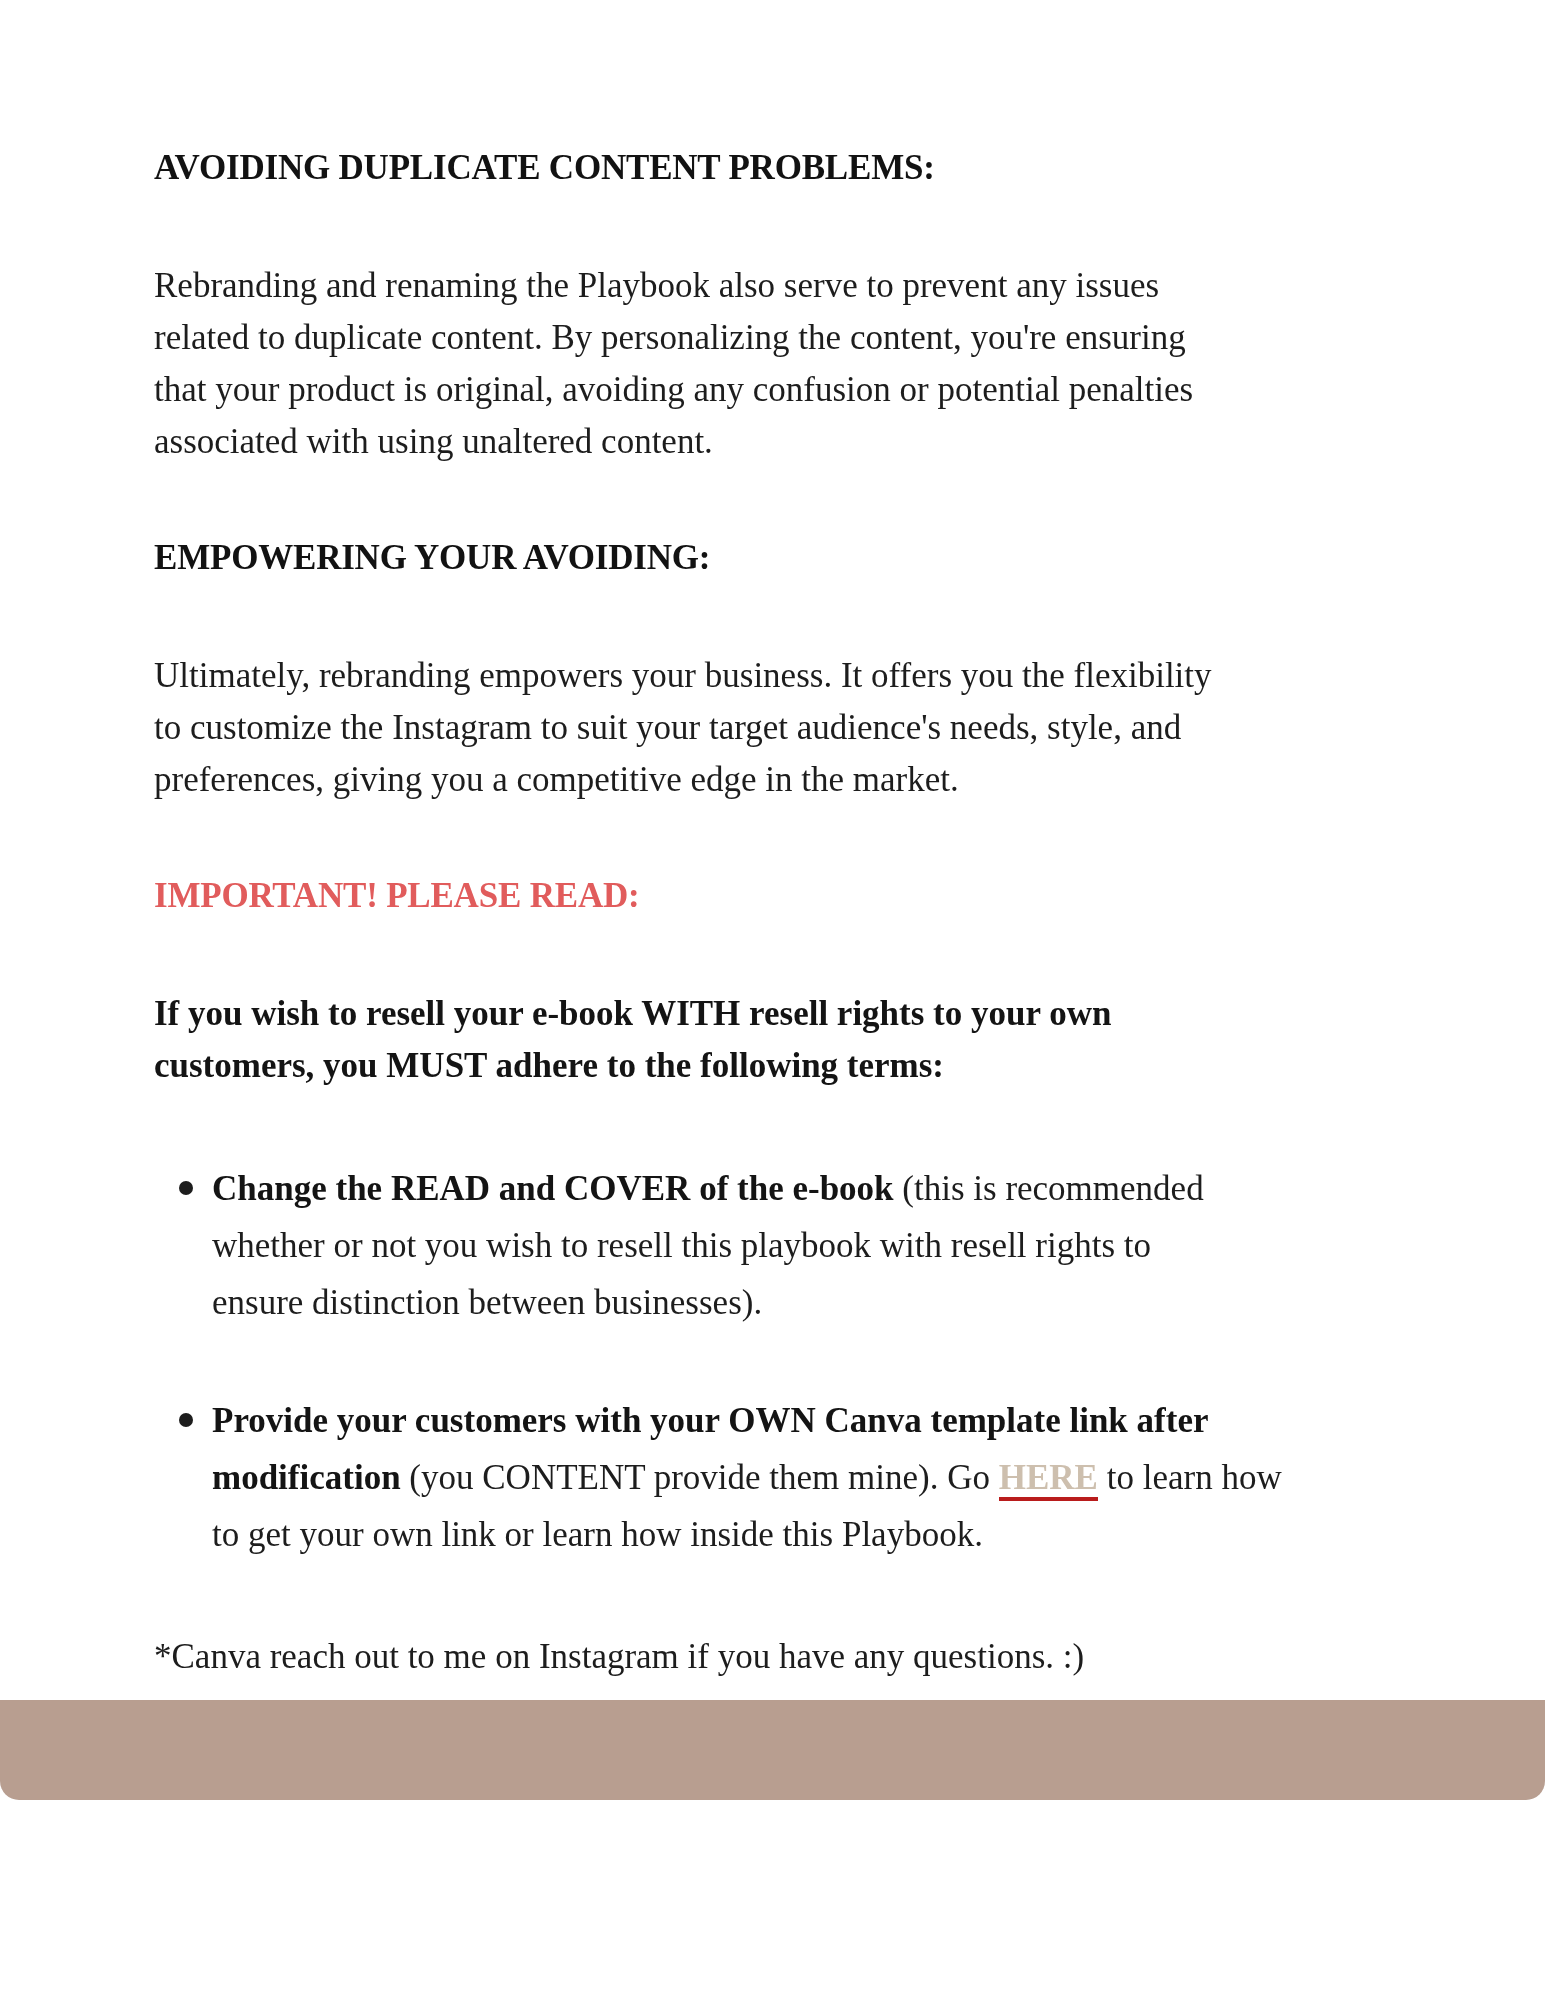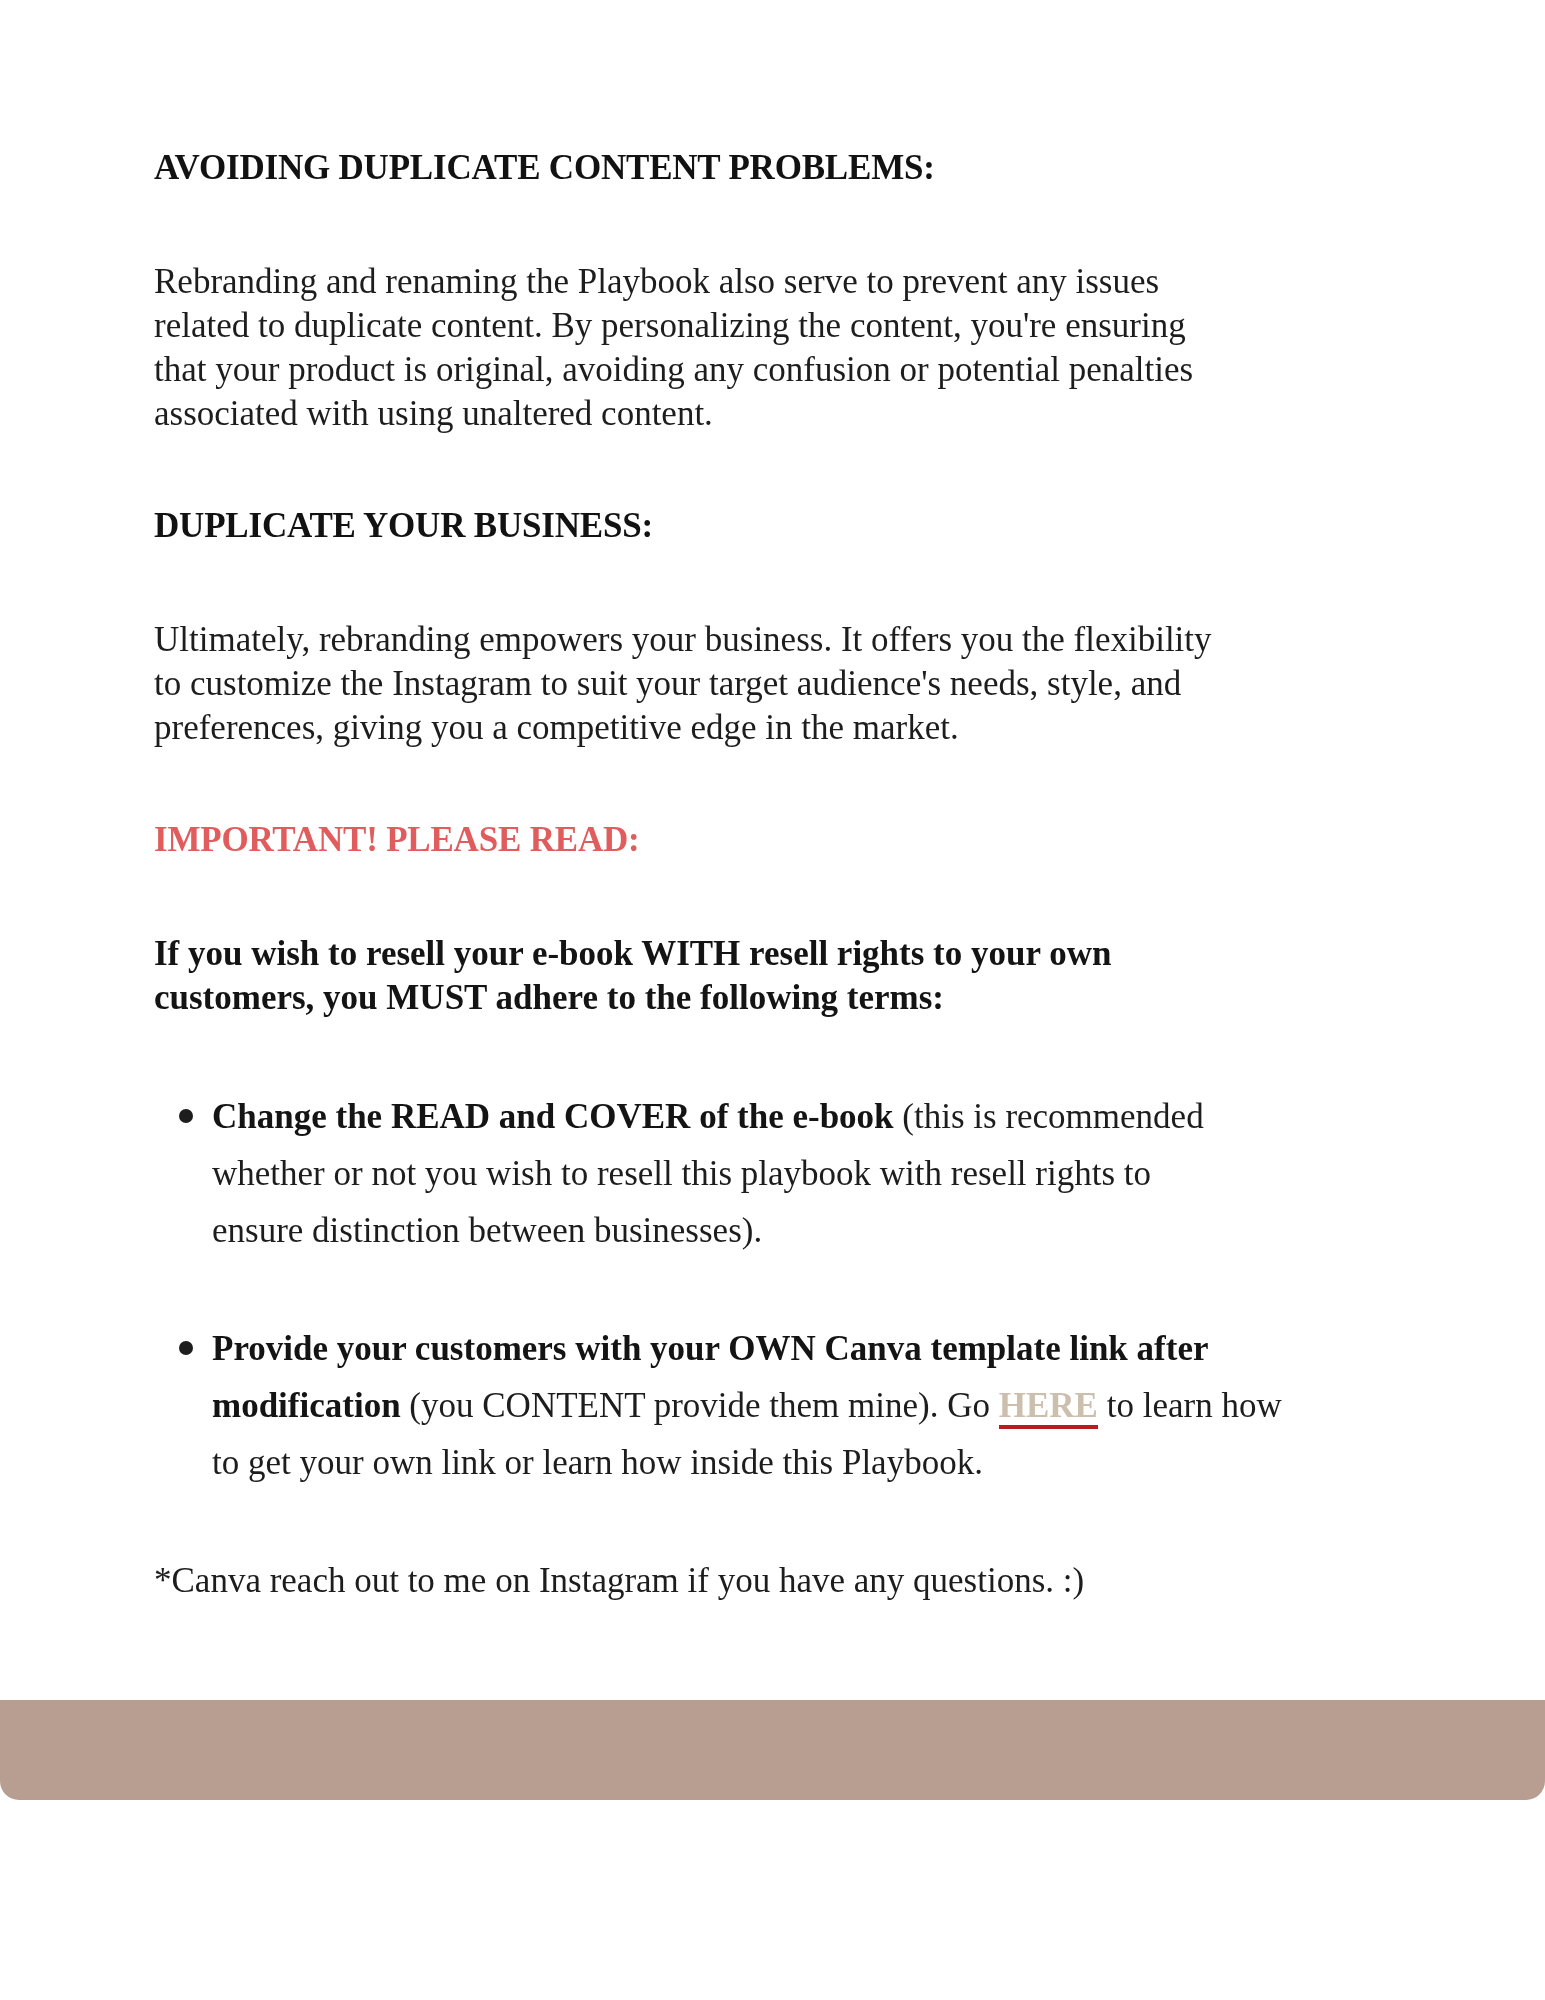--- a/index.html
+++ b/index.html
@@ -29,21 +29,21 @@
     letter-spacing: -0.2px;
     color: #121212;
     margin: 0 0 70px 0;
     white-space: pre;
   }
 
   .hd.red { color: #E15C5C; }
 
   .para {
     font-size: 35px;
-    line-height: 44px;
+    line-height: 52px;
     font-weight: 400;
     color: #1d1d1d;
     margin: 0 0 68px 0;
     white-space: pre;
   }
 
   .para.bold { font-weight: 700; color: #141414; }
 
   .terms {
     list-style: none;
@@ -95,21 +95,21 @@
 <div class="page">
   <div class="content">
 
     <h2 class="hd">AVOIDING DUPLICATE CONTENT PROBLEMS:</h2>
 
     <p class="para">Rebranding and renaming the Playbook also serve to prevent any issues
 related to duplicate content. By personalizing the content, you're ensuring
 that your product is original, avoiding any confusion or potential penalties
 associated with using unaltered content.</p>
 
-    <h2 class="hd">DUPLICATE YOUR BUSINESS:</h2>
+    <h2 class="hd">EMPOWERING YOUR AVOIDING:</h2>
 
     <p class="para">Ultimately, rebranding empowers your business. It offers you the flexibility
 to customize the Instagram to suit your target audience's needs, style, and
 preferences, giving you a competitive edge in the market.</p>
 
     <h2 class="hd red">IMPORTANT! PLEASE READ:</h2>
 
     <p class="para bold">If you wish to resell your e-book WITH resell rights to your own
 customers, you MUST adhere to the following terms:</p>
 

